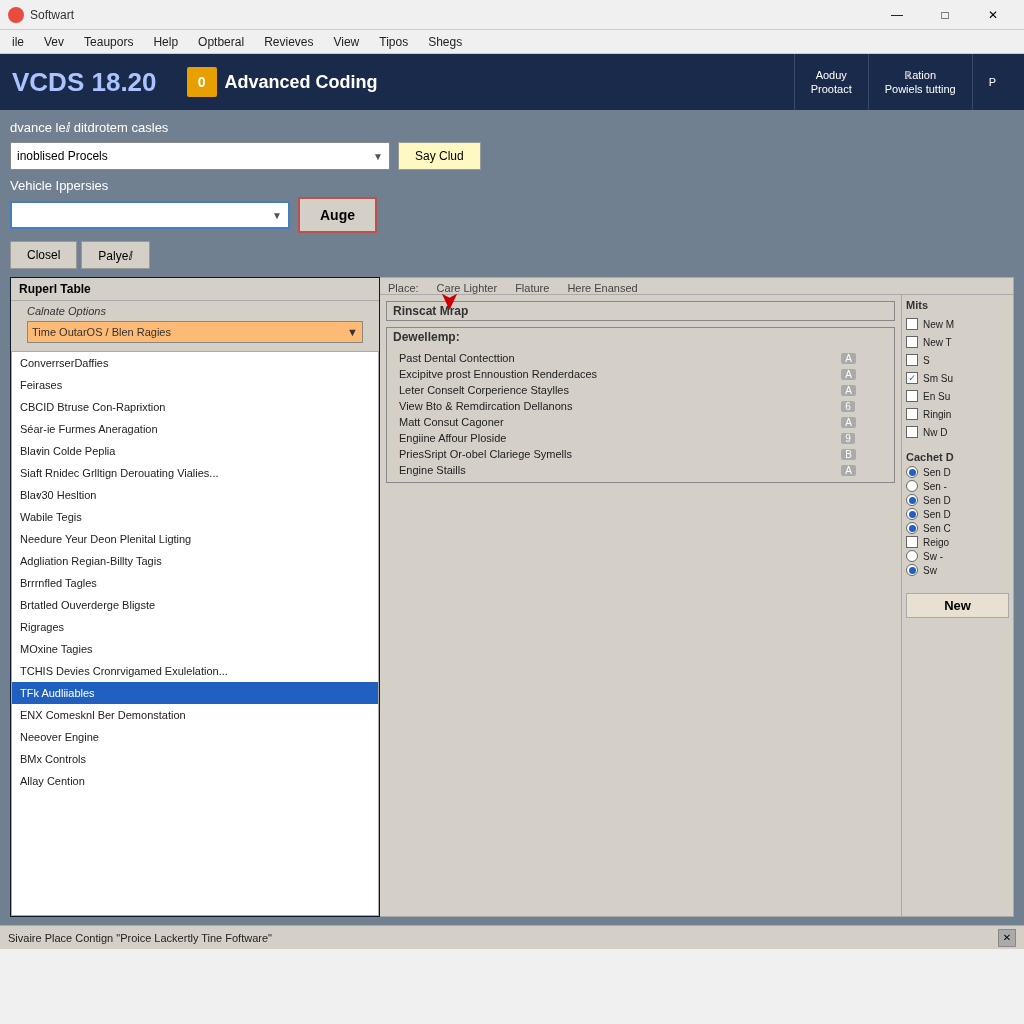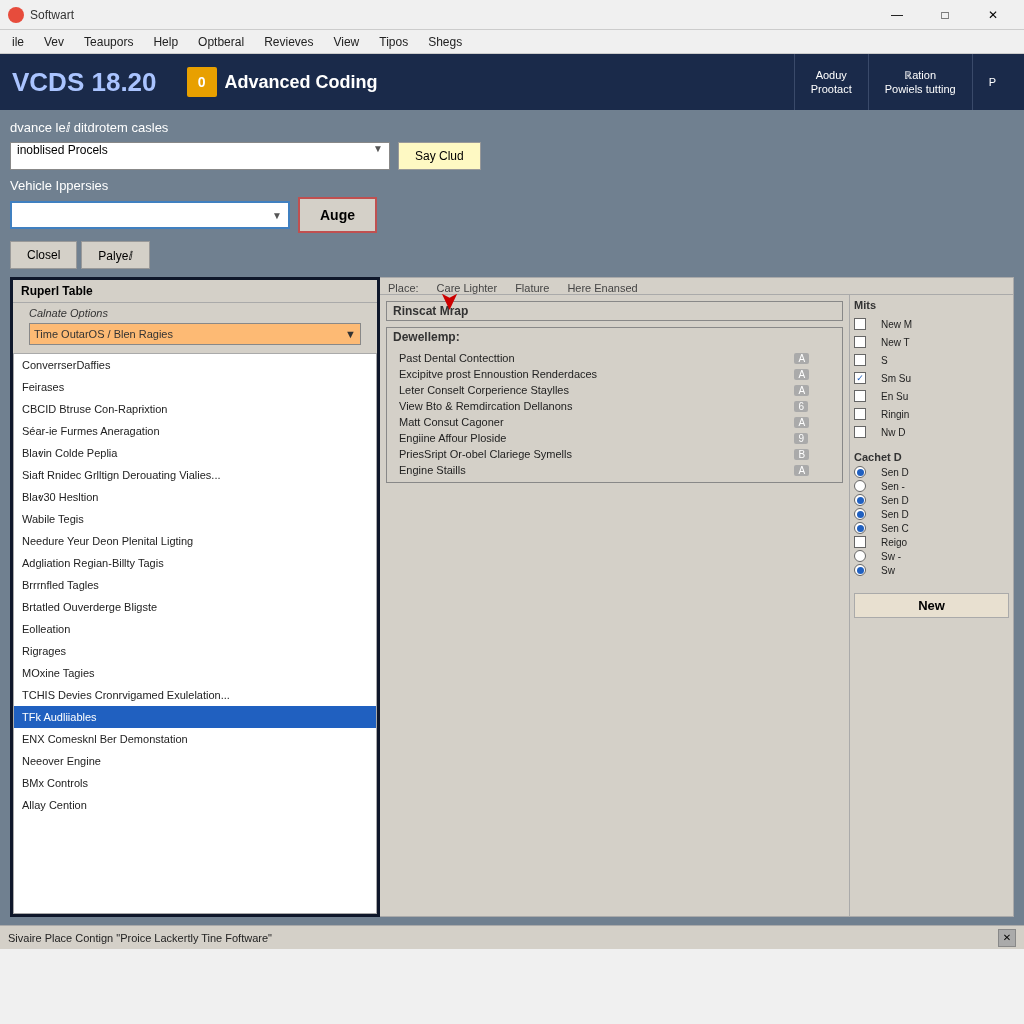--- a/index.html
+++ b/index.html
@@ -133,21 +133,21 @@
       align-items: center;
       gap: 8px;
       margin-bottom: 8px;
     }
     .dropdown-long {
       width: 380px;
       height: 28px;
       border: 1px solid #888;
       background: white;
       display: flex;
-      align-items: flex-start;
+      align-items: center;
       padding: 0 6px;
       justify-content: space-between;
       cursor: pointer;
     }
     .dropdown-arrow { font-size: 10px; color: #555; }
     .btn-say-clud {
       height: 28px;
       padding: 0 16px;
       background: #fef9c3;
       border: 1px solid #999;
@@ -209,21 +209,21 @@
     .content-area {
       display: flex;
       gap: 0;
       height: 640px;
     }
 
     
     .left-panel {
       width: 370px;
       background: #d4d0c8;
-      border: 3px solid #0f172a;
+      border: 1px solid #0f172a;
       display: flex;
       flex-direction: column;
     }
     .left-panel-title {
       background: #d4d0c8;
       padding: 4px 8px;
       font-size: 12px;
       font-weight: bold;
       border-bottom: 1px solid #aaa;
     }
@@ -344,39 +344,39 @@
       color: white;
       padding: 0 4px;
       font-size: 10px;
       border-radius: 2px;
       text-align: center;
       min-width: 16px;
     }
 
     
     .right-sidebar {
-      width: 164px;
+      width: 112px;
       background: #d4d0c8;
       border-left: 1px solid #aaa;
       padding: 4px;
       display: flex;
       flex-direction: column;
       gap: 4px;
       overflow-y: auto;
     }
     .sidebar-section-title {
       font-size: 11px;
       font-weight: bold;
       color: #333;
       margin-bottom: 2px;
     }
     .checkbox-row {
       display: flex;
       align-items: center;
-      gap: 15px;
+      gap: 5px;
       font-size: 10px;
       color: #222;
       padding: 1px 0;
     }
     .cb-circle {
       width: 12px; height: 12px;
       border-radius: 50%;
       border: 1px solid #666;
       background: white;
       display: inline-flex;
@@ -522,21 +522,20 @@
         <div class="list-item">CBCID Btruse Con-Raprɨxtion</div>
         <div class="list-item">Séar-ie Furmes Aneragation</div>
         <div class="list-item">Blaⱴin Colde Peplia</div>
         <div class="list-item">Siaft Rnidec Grlltign Derouating Vialies...</div>
         <div class="list-item">Blaⱴ30 Hesltion</div>
         <div class="list-item">Wabile Tegis</div>
         <div class="list-item">Needure Yeur Deon Plenital Ligting</div>
         <div class="list-item">Adgliation Regian-Billty Tagis</div>
         <div class="list-item">Brrrnfled Tagles</div>
         <div class="list-item">Brtatled Ouverderge Bligste</div>
-        <div class="list-item">Eolleation</div>
         <div class="list-item">Rigrages</div>
         <div class="list-item">MOxine Tagies</div>
         <div class="list-item">TCHIS Devies Cronrvigamed Exulelation...</div>
         <div class="list-item selected">TFk Audliiables</div>
         <div class="list-item">ENX Comesknl Ber Demonstation</div>
         <div class="list-item">Neeover Engine</div>
         <div class="list-item">BMx Controls</div>
         <div class="list-item">Allay Cention</div>
       </div>
     </div>

